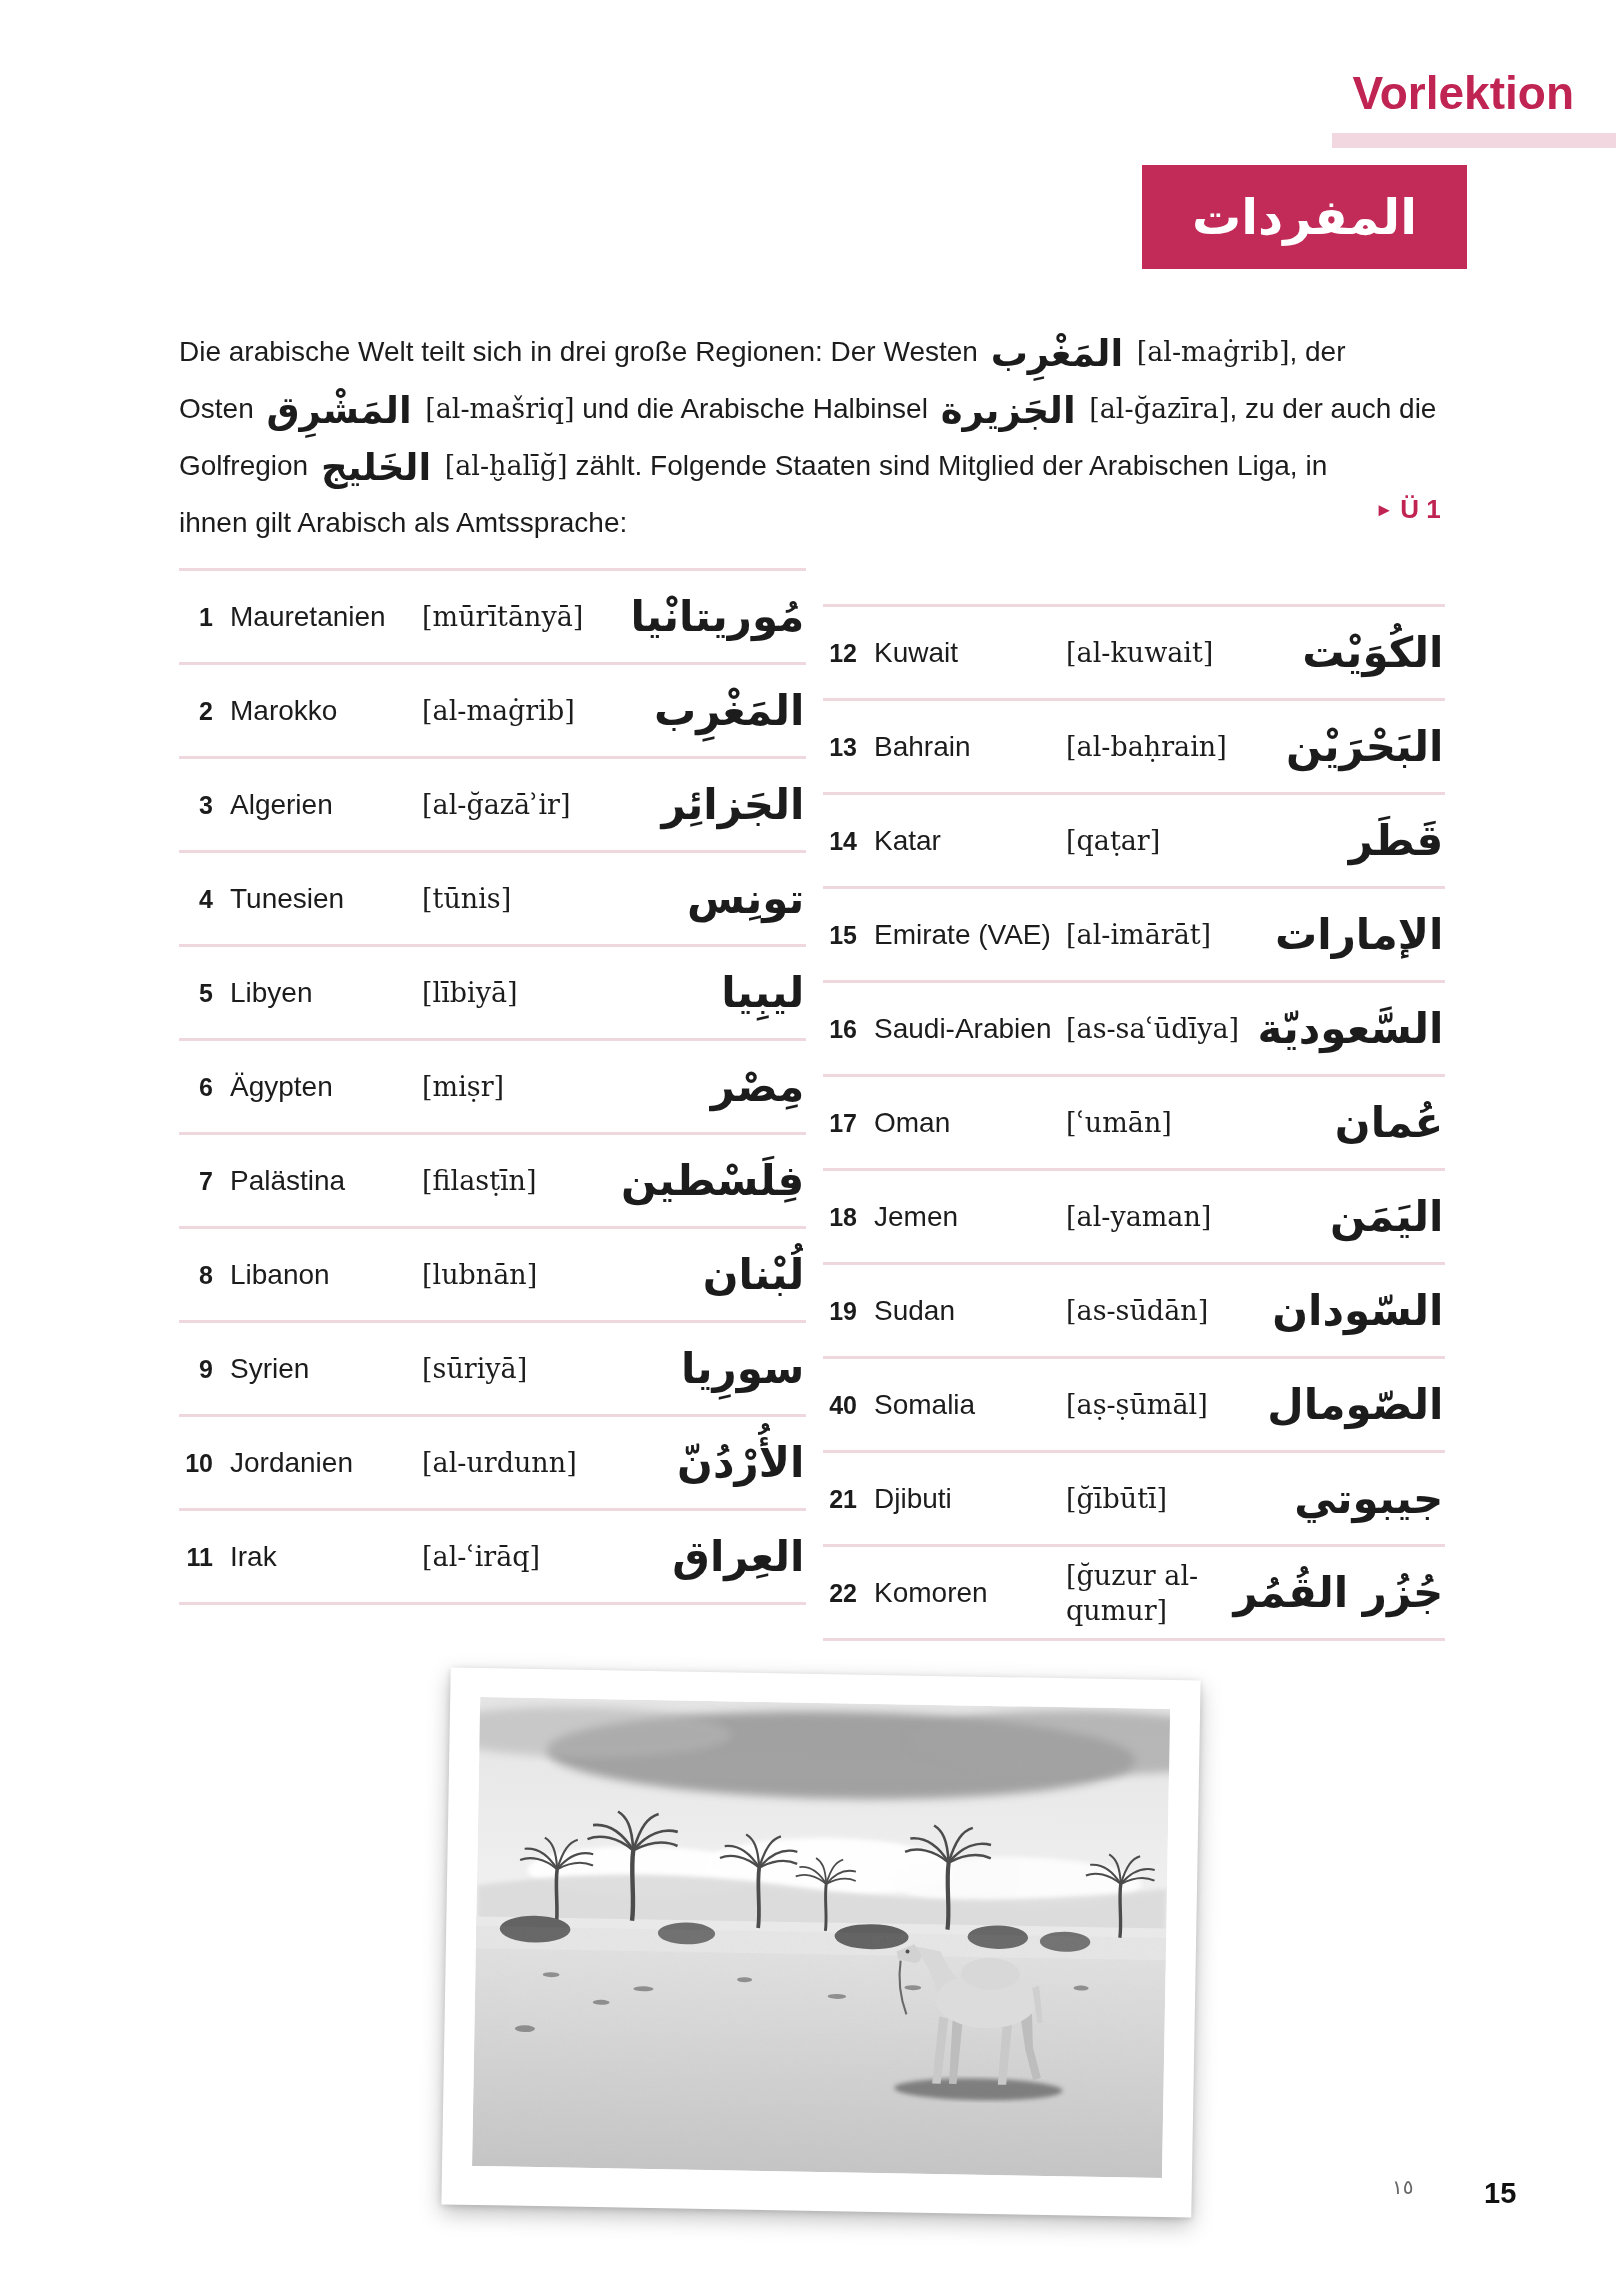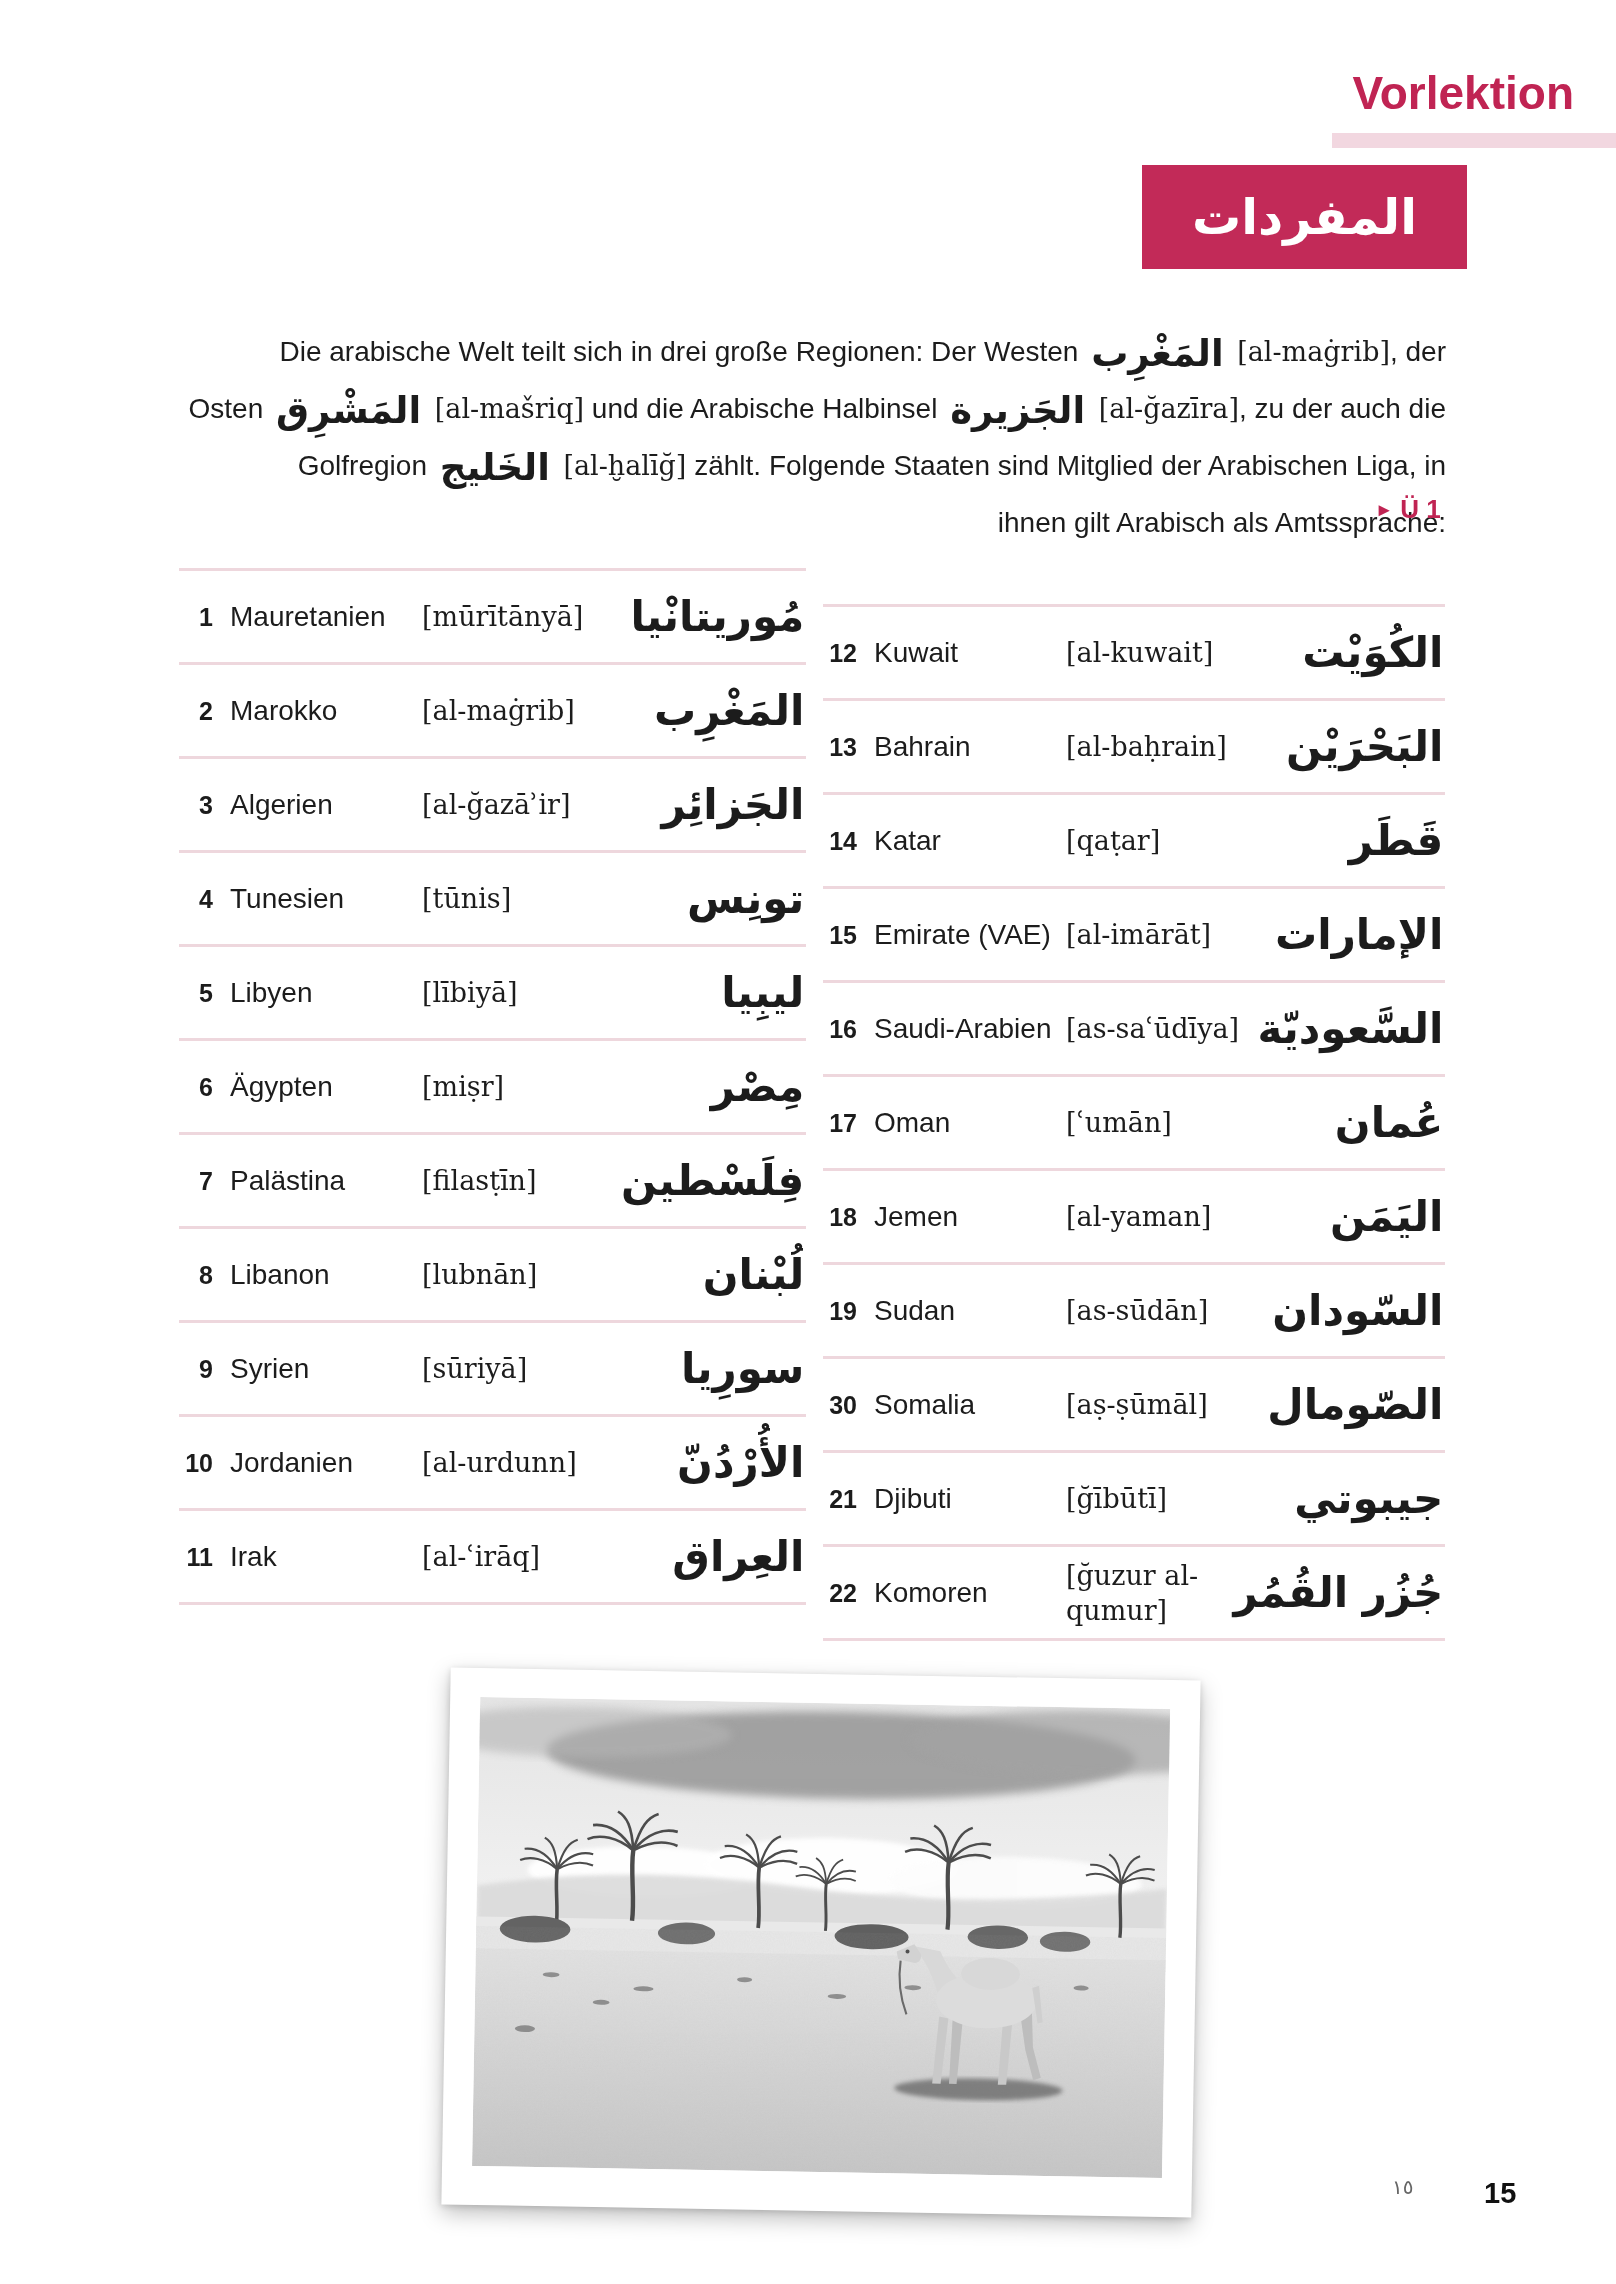--- a/index.html
+++ b/index.html
@@ -25,21 +25,21 @@
   .vocab-box{
     position:absolute;left:1142px;top:165px;width:325px;height:104px;
     background:var(--accent-box);display:flex;align-items:center;justify-content:center;text-align:center;
   }
   .vocab-box .ar-title{
     font-family:"DejaVu Sans",sans-serif;font-weight:bold;color:#ffffff;
     font-size:49px;line-height:1;direction:rtl;
   }
   
   .intro{
-    position:absolute;left:179px;top:323px;width:1267px;text-align:right;
+    position:absolute;left:179px;top:323px;width:1267px;
   }
   .intro-line{
     height:57px;line-height:57px;font-size:28px;white-space:nowrap;
   }
   .intro-line .ar{
     font-family:"DejaVu Sans",sans-serif;font-weight:bold;font-size:37px;
     line-height:0;vertical-align:-5px;direction:rtl;padding:0 5px;
   }
   .intro-line .tr{
     font-family:"DejaVu Serif",serif;font-size:27px;
@@ -211,21 +211,21 @@
       <span class="cell c-tr">[al-yaman]</span>
       <span class="cell c-ar">اليَمَن</span>
     </div>
     <div class="country-row">
       <span class="cell c-num">19</span>
       <span class="cell c-name">Sudan</span>
       <span class="cell c-tr">[as-sūdān]</span>
       <span class="cell c-ar">السّودان</span>
     </div>
     <div class="country-row">
-      <span class="cell c-num">30</span>
+      <span class="cell c-num">40</span>
       <span class="cell c-name">Somalia</span>
       <span class="cell c-tr">[aṣ-ṣūmāl]</span>
       <span class="cell c-ar">الصّومال</span>
     </div>
     <div class="country-row">
       <span class="cell c-num">21</span>
       <span class="cell c-name">Djibuti</span>
       <span class="cell c-tr">[ğībūtī]</span>
       <span class="cell c-ar">جيبوتي</span>
     </div>

